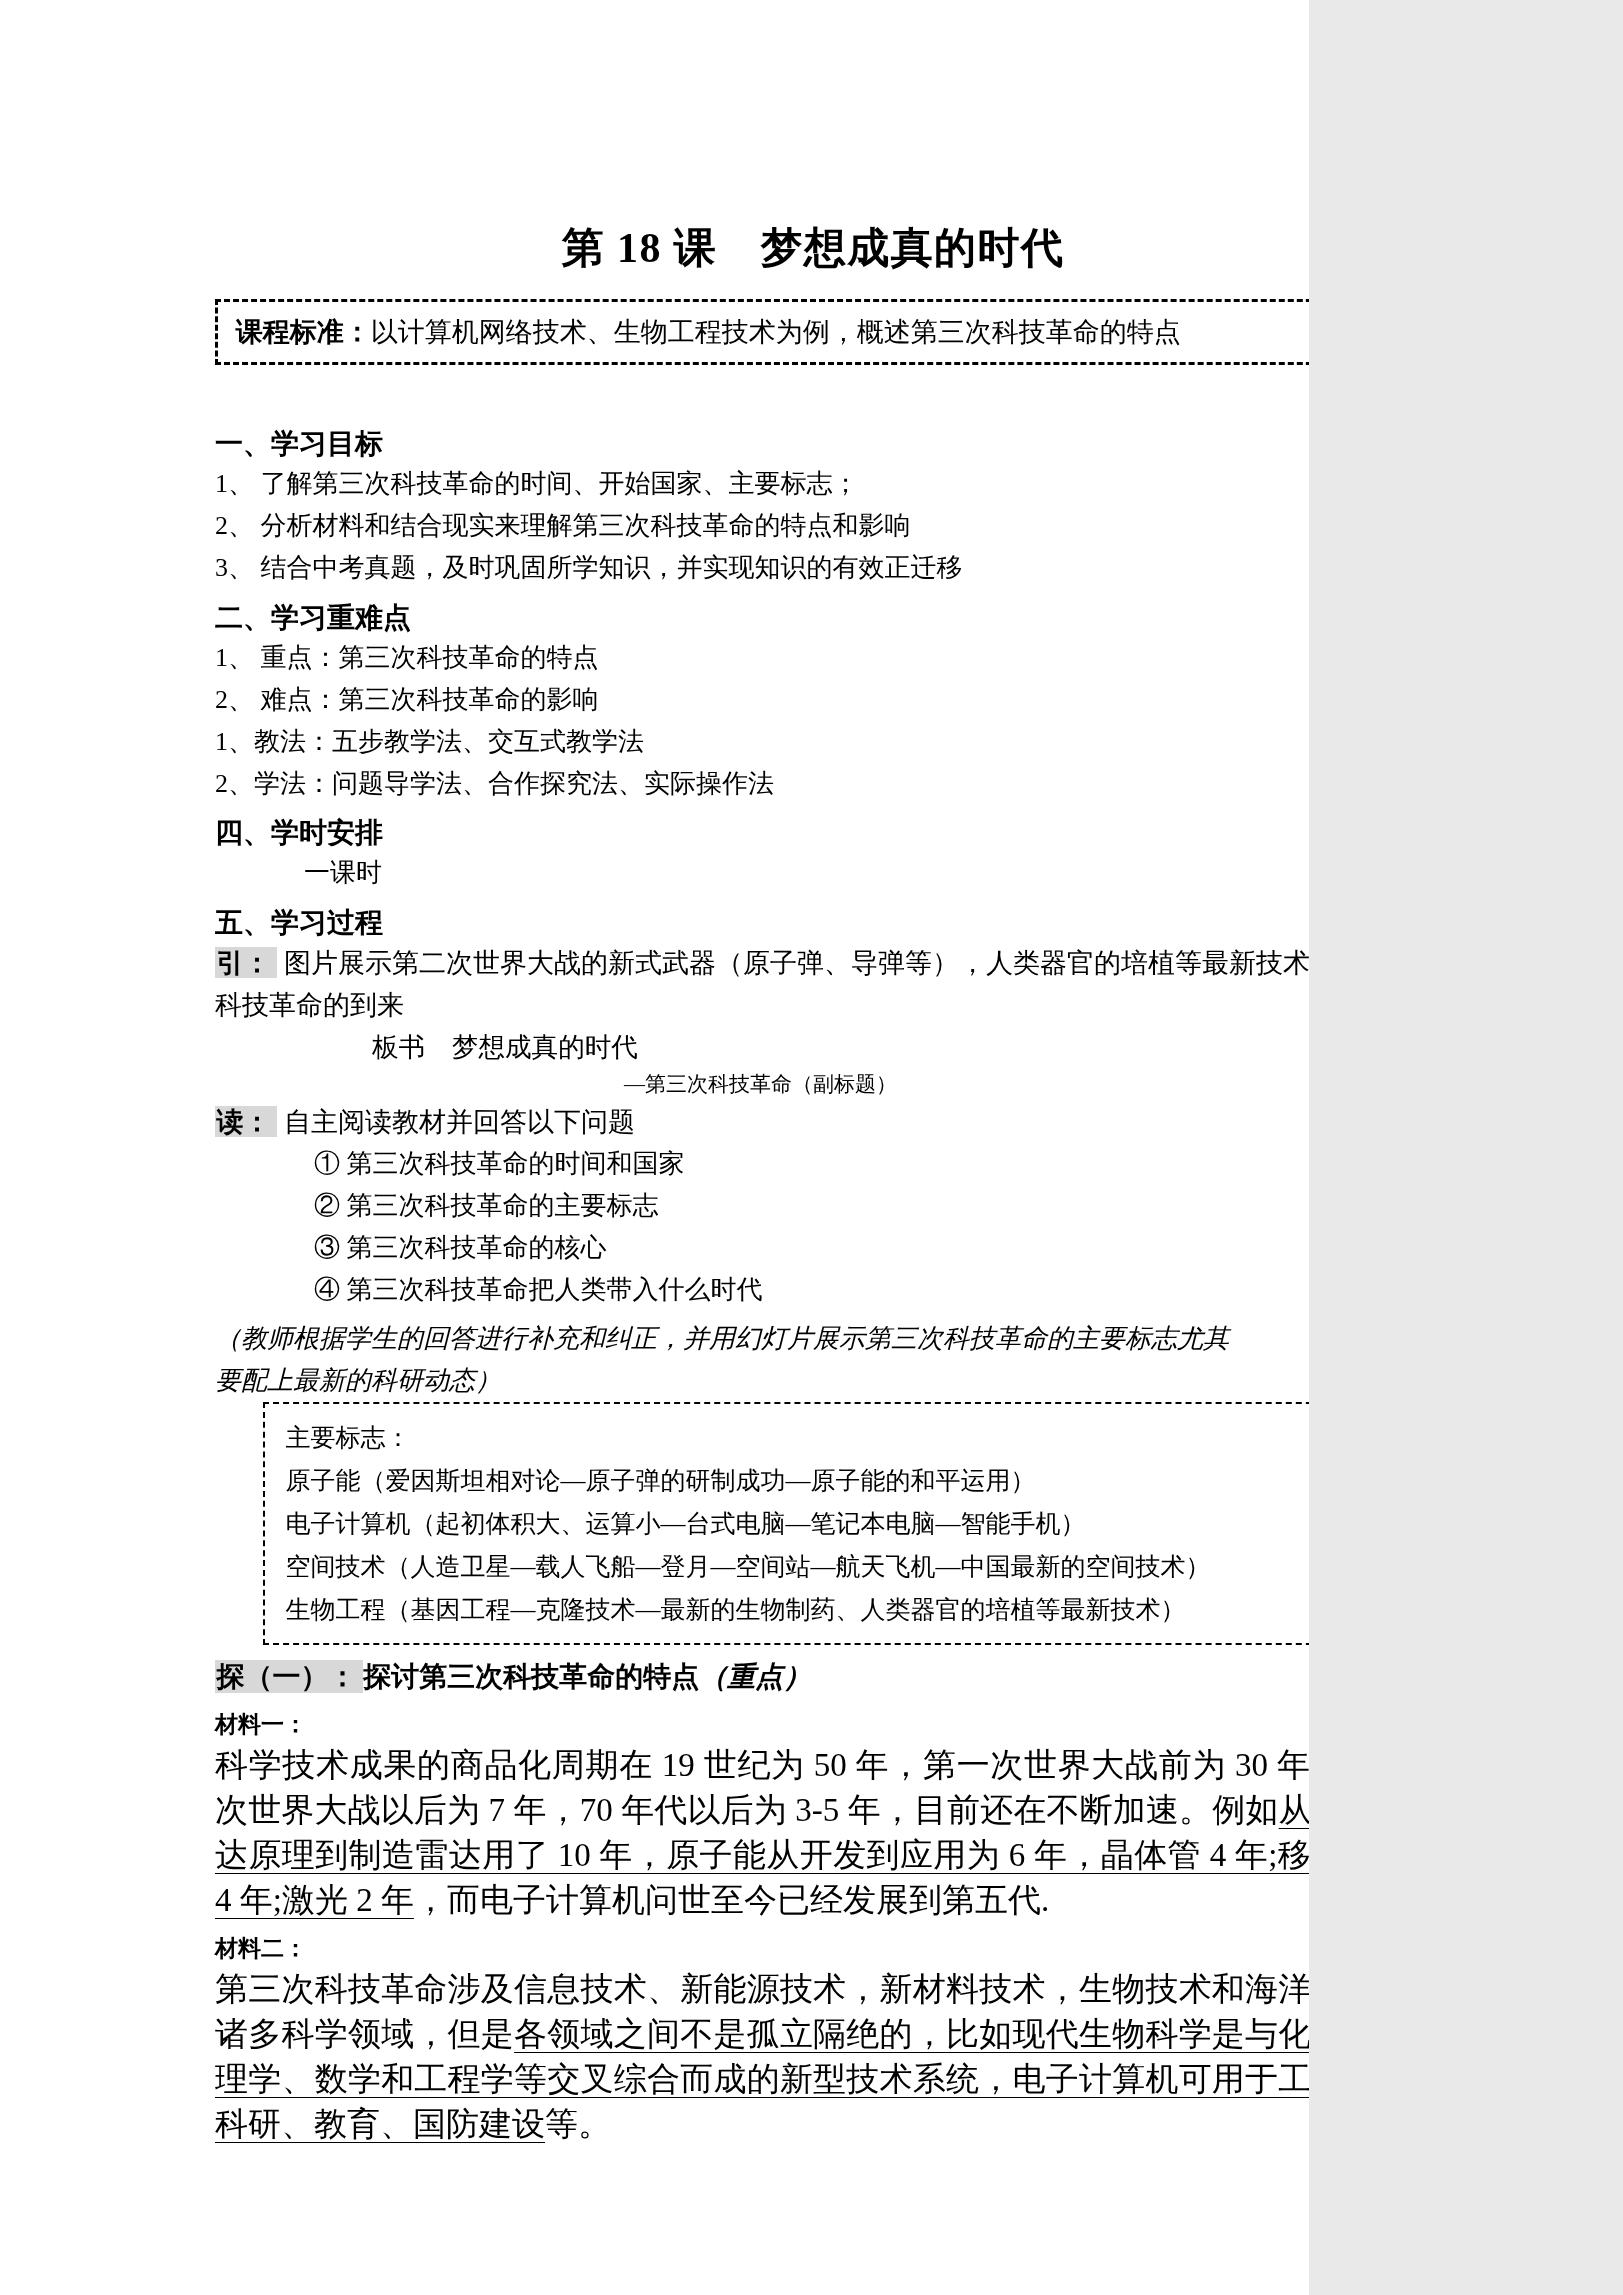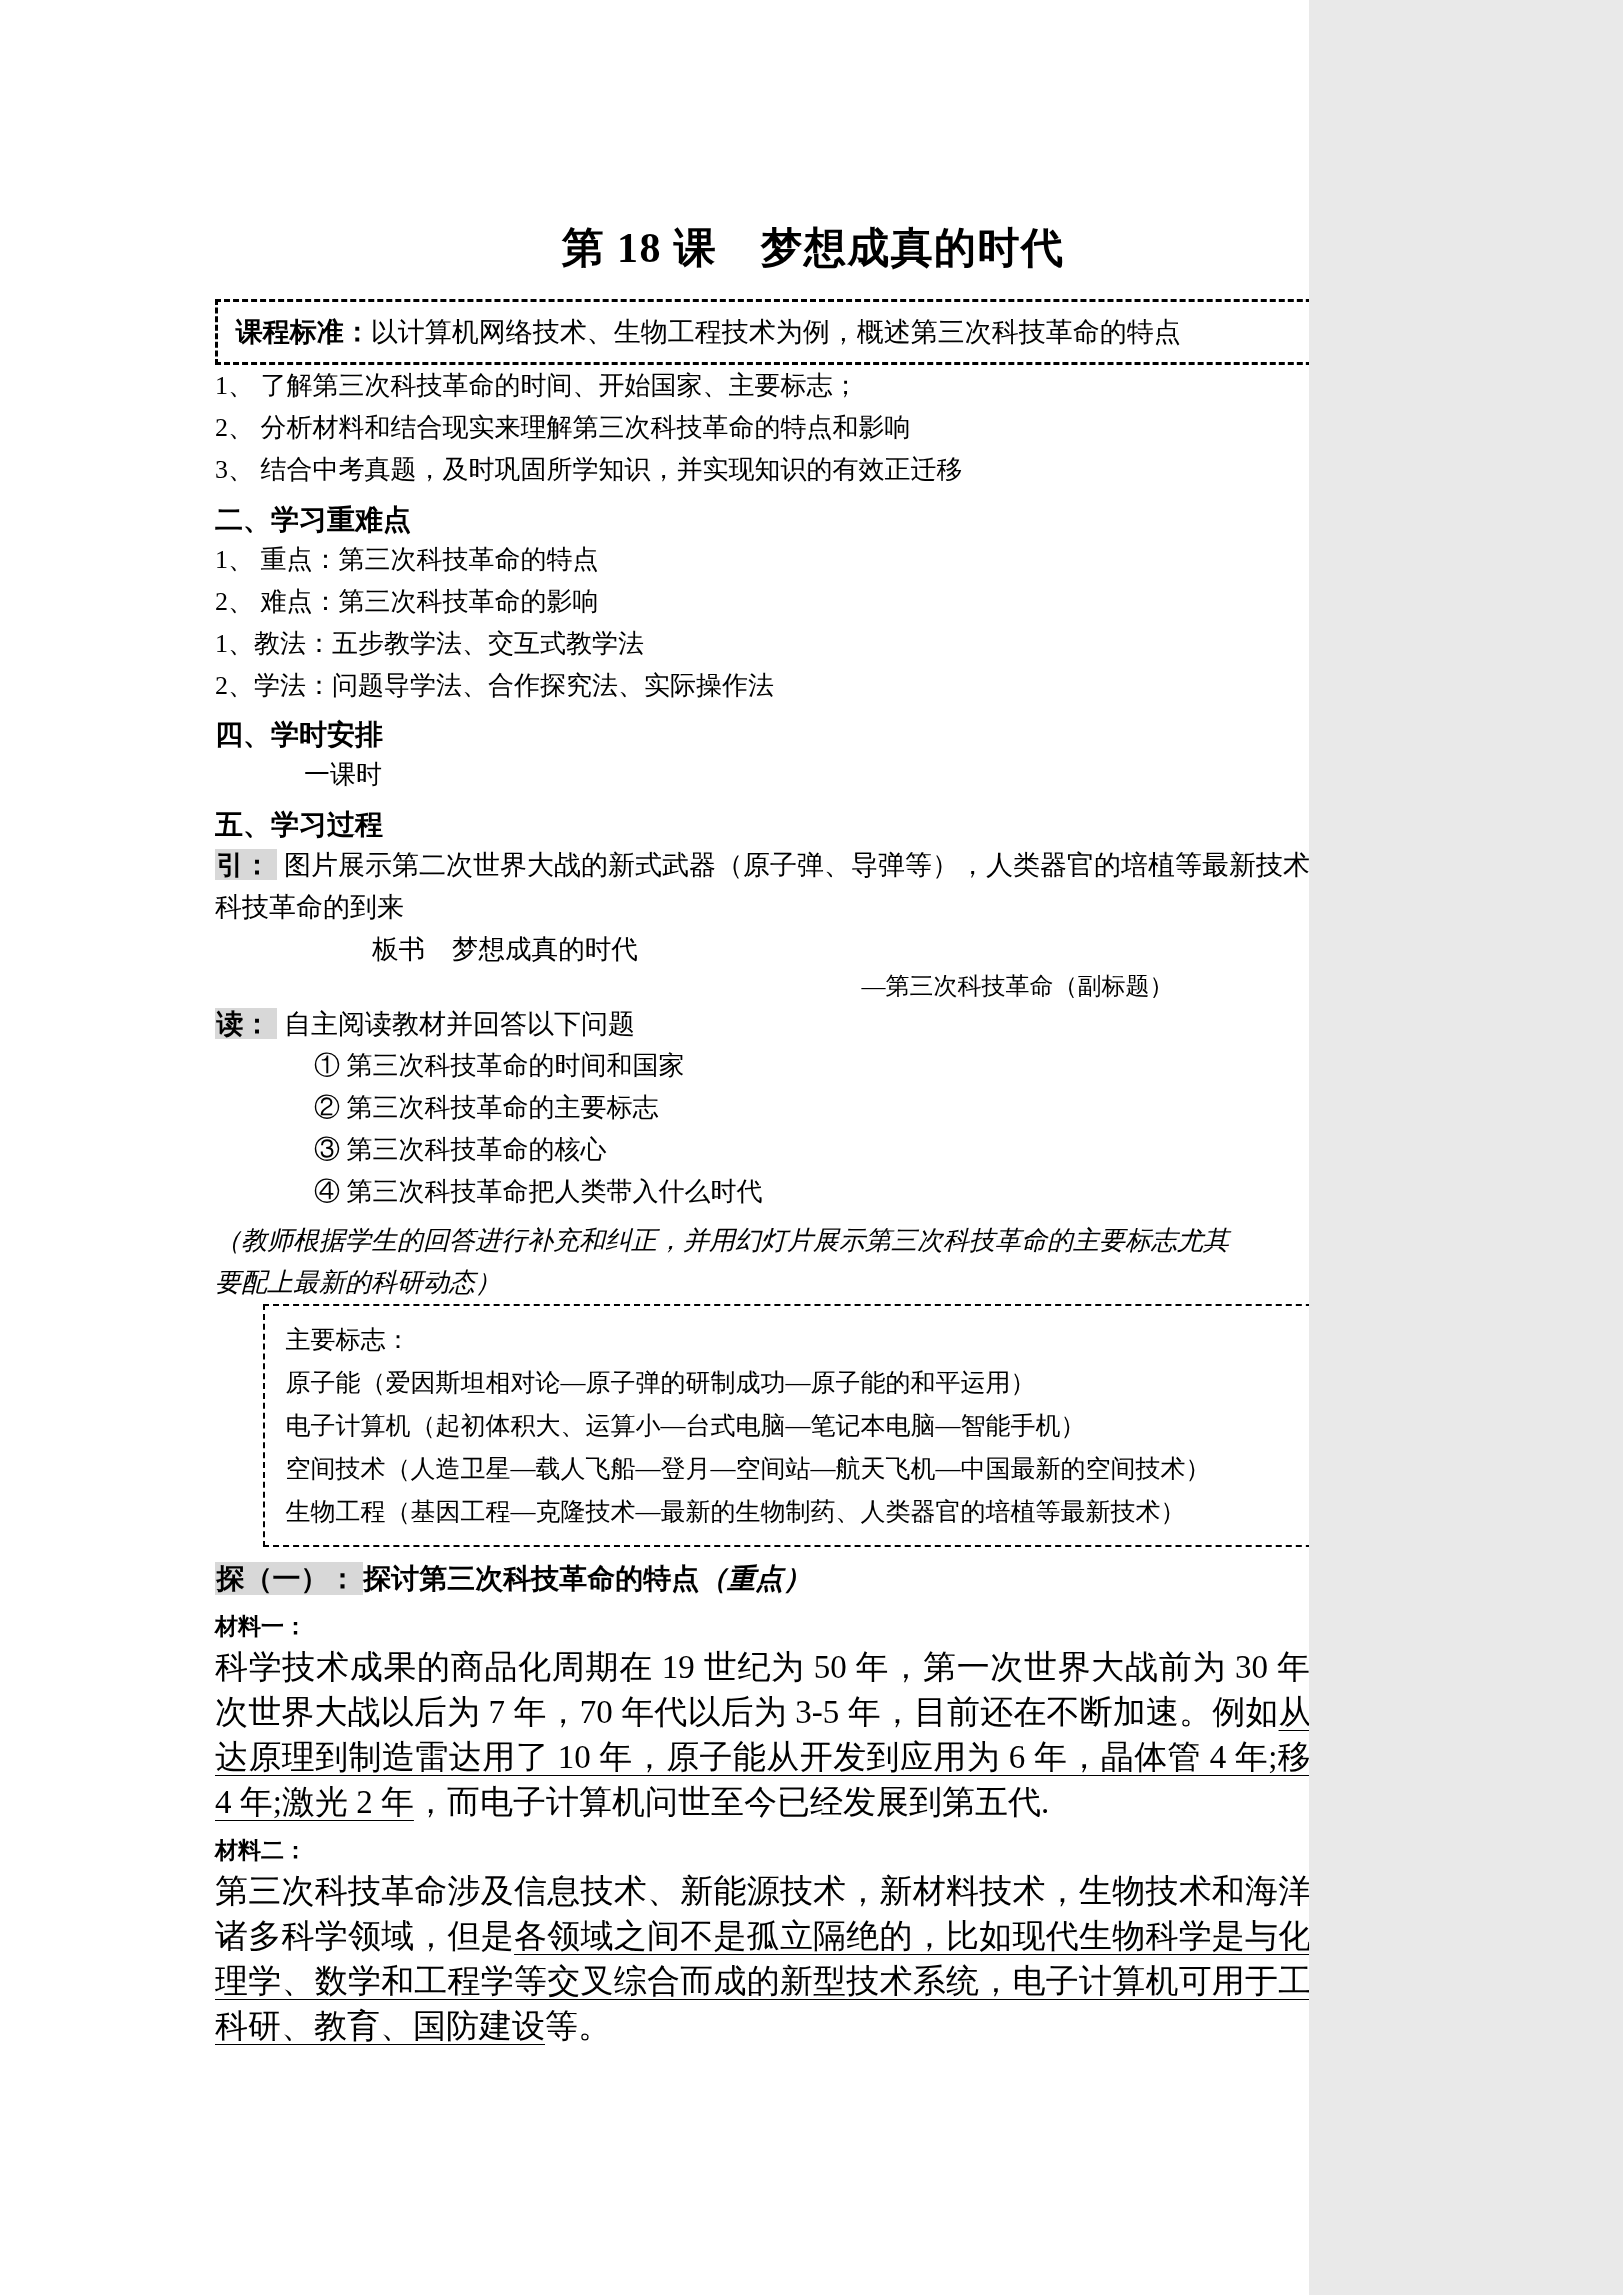--- a/index.html
+++ b/index.html
@@ -8,21 +8,21 @@
   .col{position:absolute;left:215px;top:0;width:1196px;}
   .title{margin-top:224px;font-size:42px;font-weight:700;text-align:center;line-height:48px;letter-spacing:1.4px;}
   .std-box{margin-top:27px;border:3.4px dashed #000;padding:11px 17.7px;font-size:27px;line-height:38px;}
   .lbl-sans{font-family:"Liberation Sans","DejaVu Sans",sans-serif;font-weight:700;}
   .sec-h{font-family:"Liberation Sans","DejaVu Sans",sans-serif;font-weight:700;font-size:28px;line-height:38px;margin-top:9.5px;}
   .mt-big{margin-top:60px;}
   .item{font-size:26px;line-height:42px;}
   .indent-hour{padding-left:89px;}
   .q{padding-left:99px;}
   .board1{padding-left:157px;font-size:26.6px;line-height:42px;}
-  .board2{padding-left:409px;font-size:24px;line-height:33px;text-align:center;}
+  .board2{padding-left:409px;font-size:21px;line-height:33px;}
   .para{font-size:27px;line-height:42px;}
   .hl{background:#d8d8d8;font-family:"Liberation Sans","DejaVu Sans",sans-serif;font-weight:700;padding:0.7px 6.8px 0.7px 1.4px;}
   .note{font-style:italic;font-size:26px;line-height:42px;}
   .note.first{margin-top:7px;}
   .signs-box{margin-left:48px;width:1064px;border:2px dashed #000;padding:12.3px 20.5px;font-size:25px;line-height:43px;}
   .explore{margin-top:11px;font-size:28px;line-height:41px;}
   .explore-title{font-family:Liberation Mono, monospace;font-weight:700;text-align:center;}
   .explore-em{font-weight:700;font-style:italic;margin-top:44px;}
   .mat-label{font-family:"Liberation Sans","DejaVu Sans",sans-serif;font-weight:700;font-size:23px;line-height:37px;margin-top:6.8px;}
   .mat{font-size:33px;line-height:45px;text-align:justify;}
@@ -34,20 +34,21 @@
 
 <div class="page">
   <div class="col">
 
     <div class="title">第 18 课　梦想成真的时代</div>
 
     <div class="std-box">
       <span class="lbl-sans">课程标准：</span><span>以计算机网络技术、生物工程技术为例，概述第三次科技革命的特点</span>
     </div>
 
+    <div class="sec-h mt-big">一、学习目标</div>
     <div class="item">1、 了解第三次科技革命的时间、开始国家、主要标志；</div>
     <div class="item">2、 分析材料和结合现实来理解第三次科技革命的特点和影响</div>
     <div class="item">3、 结合中考真题，及时巩固所学知识，并实现知识的有效正迁移</div>
 
     <div class="sec-h">二、学习重难点</div>
     <div class="item">1、 重点：第三次科技革命的特点</div>
     <div class="item">2、 难点：第三次科技革命的影响</div>
 
     <div class="item">1、教法：五步教学法、交互式教学法</div>
     <div class="item">2、学法：问题导学法、合作探究法、实际操作法</div>

